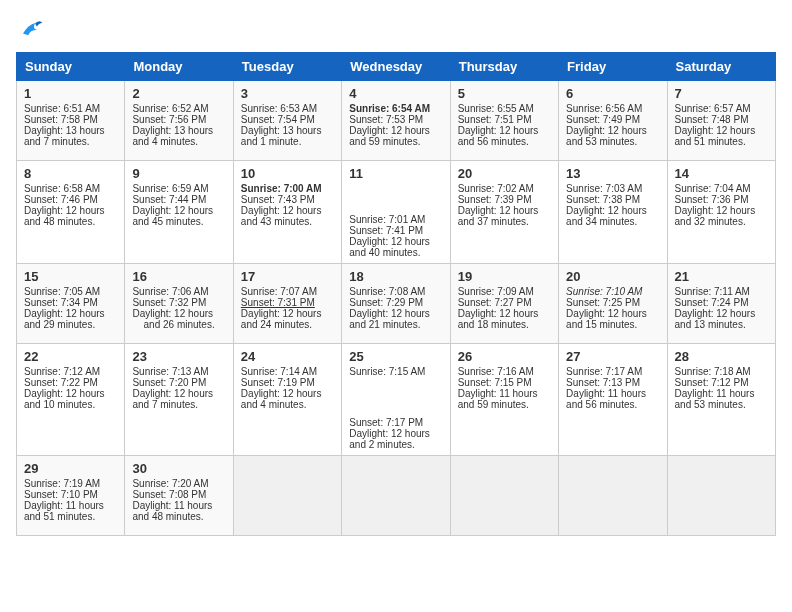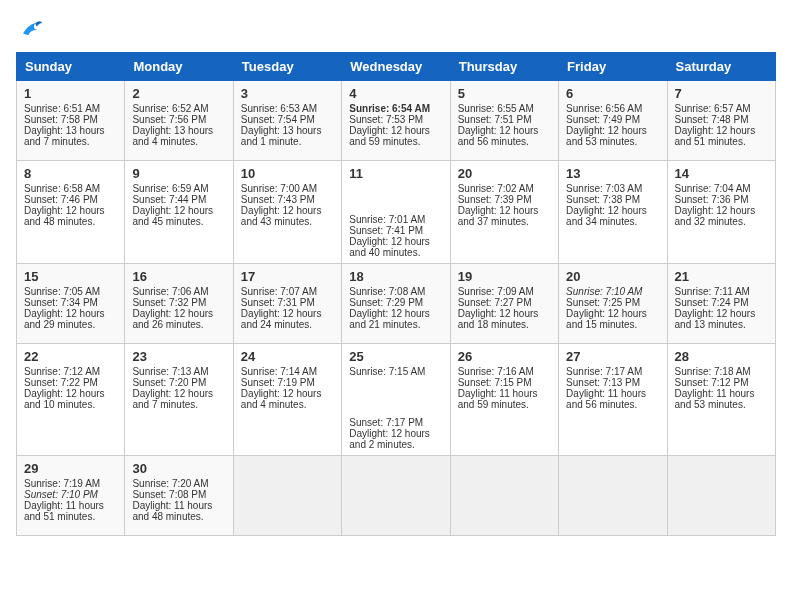--- a/index.html
+++ b/index.html
@@ -170,21 +170,21 @@
         </td>
         <td>
           <span class="day-num">9</span>
           <span style="display: block;">Sunrise: 6:59 AM</span>
           <span style="display: block;">Sunset: 7:44 PM</span>
           <span style="display: block;">Daylight: 12 hours</span>
           <span style="display: block;">and 45 minutes.</span>
         </td>
         <td>
           <span class="day-num">10</span>
-          <span style="display: block;">Sunrise: 7:00 AM</span>
+          <span style="display: block; font-weight: bold;">Sunrise: 7:00 AM</span>
           <span style="display: block;">Sunset: 7:43 PM</span>
           <span style="display: block;">Daylight: 12 hours</span>
           <span style="display: block;">and 43 minutes.</span>
         </td>
         <td>
           <span class="day-num">11</span>
           <span style="display: block; margin-top: 33px;">Sunrise: 7:01 AM</span>
           <span style="display: block;">Sunset: 7:41 PM</span>
           <span style="display: block;">Daylight: 12 hours</span>
           <span style="display: block;">and 40 minutes.</span>
@@ -217,26 +217,26 @@
           <span style="display: block;">Sunrise: 7:05 AM</span>
           <span style="display: block;">Sunset: 7:34 PM</span>
           <span style="display: block;">Daylight: 12 hours</span>
           <span style="display: block;">and 29 minutes.</span>
         </td>
         <td>
           <span class="day-num">16</span>
           <span style="display: block;">Sunrise: 7:06 AM</span>
           <span style="display: block;">Sunset: 7:32 PM</span>
           <span style="display: block;">Daylight: 12 hours</span>
-          <span style="display: block;">and 26 minutes.</span>
+          <span style="display: block; text-align: center;">and 26 minutes.</span>
         </td>
         <td>
           <span class="day-num">17</span>
           <span style="display: block;">Sunrise: 7:07 AM</span>
-          <span style="display: block;">Sunset: 7:31 PM</span>
+          <span style="display: block; text-decoration: underline;">Sunset: 7:31 PM</span>
           <span style="display: block;">Daylight: 12 hours</span>
           <span style="display: block;">and 24 minutes.</span>
         </td>
         <td>
           <span class="day-num">18</span>
           <span style="display: block;">Sunrise: 7:08 AM</span>
           <span style="display: block;">Sunset: 7:29 PM</span>
           <span style="display: block;">Daylight: 12 hours</span>
           <span style="display: block;">and 21 minutes.</span>
         </td>
@@ -310,21 +310,21 @@
           <span style="display: block;">Sunrise: 7:18 AM</span>
           <span style="display: block;">Sunset: 7:12 PM</span>
           <span style="display: block;">Daylight: 11 hours</span>
           <span style="display: block;">and 53 minutes.</span>
         </td>
       </tr>
       <tr>
         <td>
           <span class="day-num">29</span>
           <span style="display: block;">Sunrise: 7:19 AM</span>
-          <span style="display: block; font-style: italic;">Sunset: 7:10 PM</span>
+          <span style="display: block;">Sunset: 7:10 PM</span>
           <span style="display: block;">Daylight: 11 hours</span>
           <span style="display: block;">and 51 minutes.</span>
         </td>
         <td>
           <span class="day-num">30</span>
           <span style="display: block;">Sunrise: 7:20 AM</span>
           <span style="display: block;">Sunset: 7:08 PM</span>
           <span style="display: block;">Daylight: 11 hours</span>
           <span style="display: block;">and 48 minutes.</span>
         </td>

